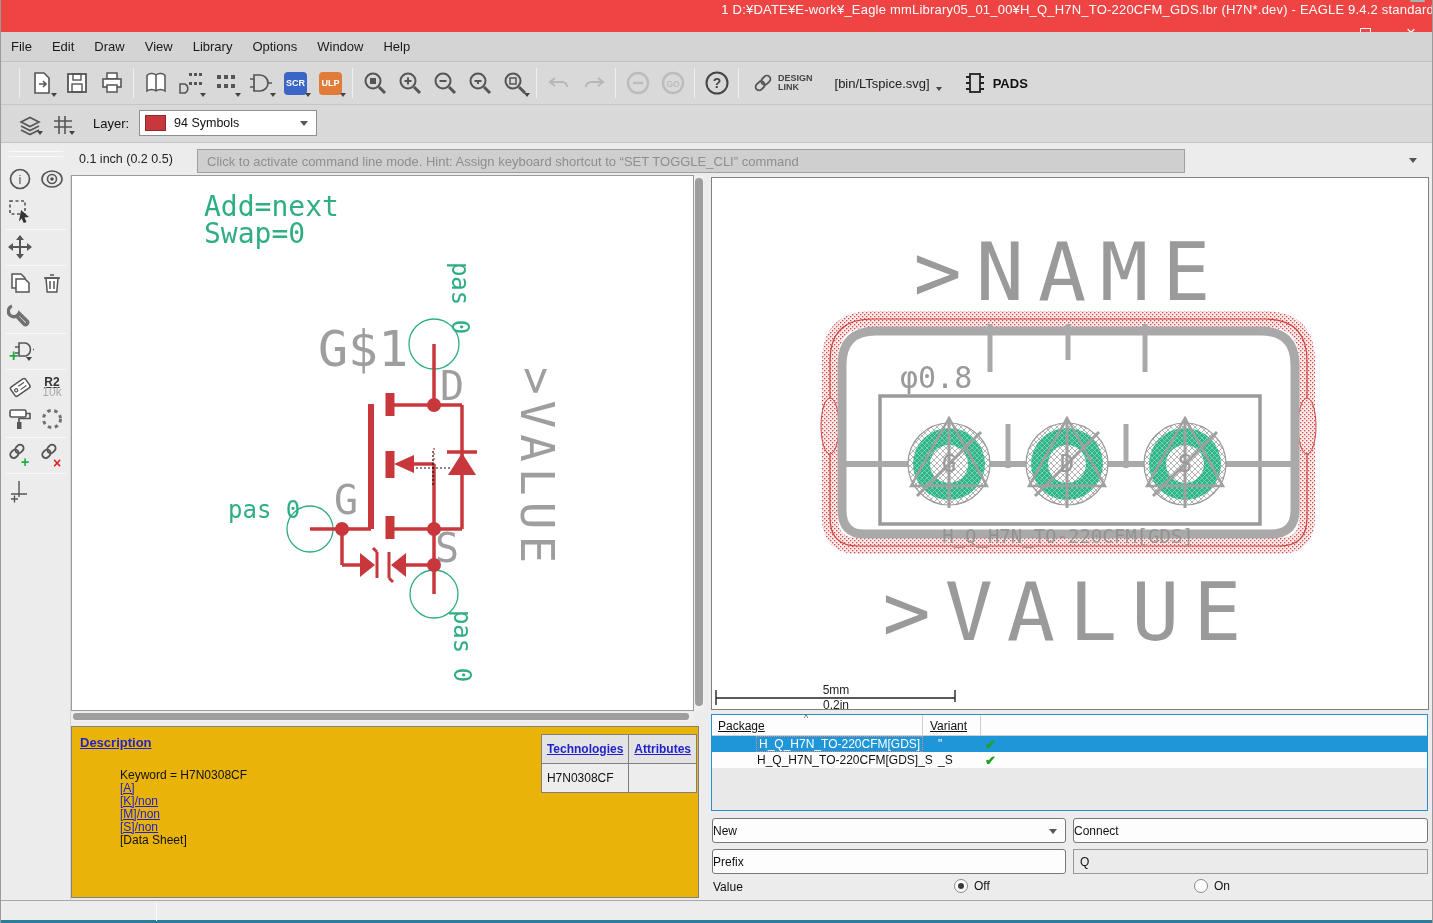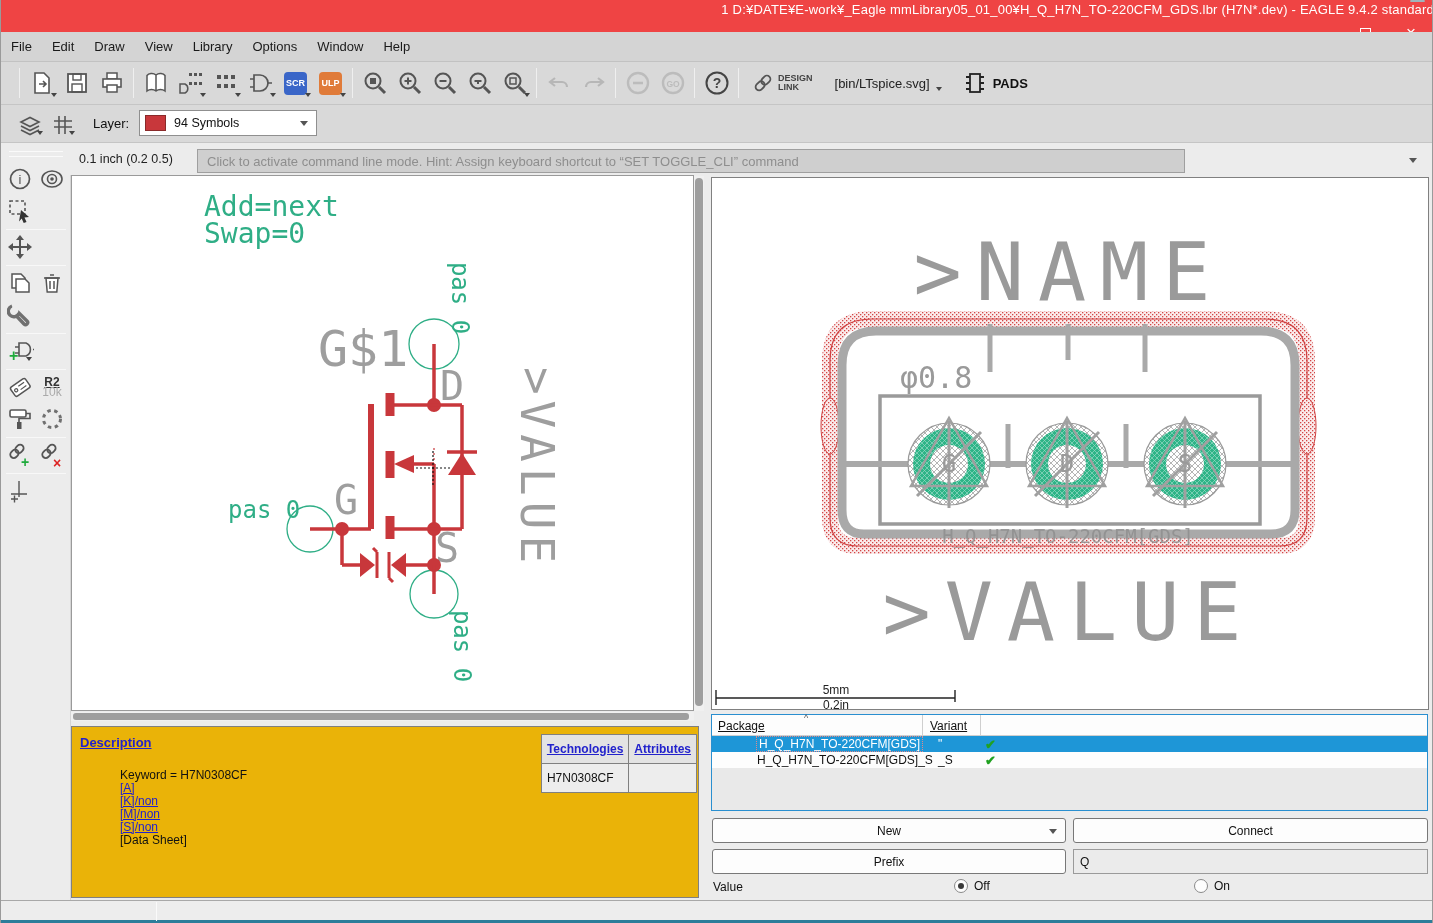--- a/index.html
+++ b/index.html
@@ -96,21 +96,21 @@
   .ptrow{position:absolute;left:0;width:100%;height:16px;font-size:12px;display:flex;align-items:center;}
   .row-sel{background:#1e96d7;color:#fff;}
   .row-norm{background:#fdfdfd;color:#111;}
   .pt-pkg{margin-left:45px;}
   .focusbox{outline:1px dotted #e08a8a;padding:0 2px;}
   .pt-var{position:absolute;left:226px;}
   .pt-chk{position:absolute;left:273px;color:#21a121;font-size:13px;font-weight:bold;}
 
   
   .devbtn{background:#fdfdfd;border:1px solid #787878;border-radius:3px;font-size:12px;color:#111;
-          display:flex;align-items:center;justify-content:center;position:absolute;}
+          display:flex;align-items:center;position:absolute;}
   #newbtn{left:711px;top:818px;width:354px;height:25px;}
   #newbtn .dropcaret{position:absolute;right:8px;top:10px;width:0;height:0;border-left:4px solid transparent;
           border-right:4px solid transparent;border-top:5px solid #555;}
   #connectbtn{left:1072px;top:818px;width:355px;height:25px;}
   #prefixbtn{left:711px;top:849px;width:354px;height:25px;}
   #qfield{left:1072px;top:849px;width:355px;height:25px;background:#ebebeb;border:1px solid #9a9a9a;
           font-size:12px;color:#111;display:flex;align-items:center;padding-left:6px;}
   #valuerow{left:710px;top:877px;width:717px;height:21px;font-size:12px;color:#111;}
   .radio{position:absolute;top:2px;width:14px;height:14px;border:1px solid #8a8a8a;border-radius:50%;background:#fdfdfd;}
   .radio.sel::after{content:"";position:absolute;left:3px;top:3px;width:6px;height:6px;border-radius:50%;background:#3a3a3a;}

